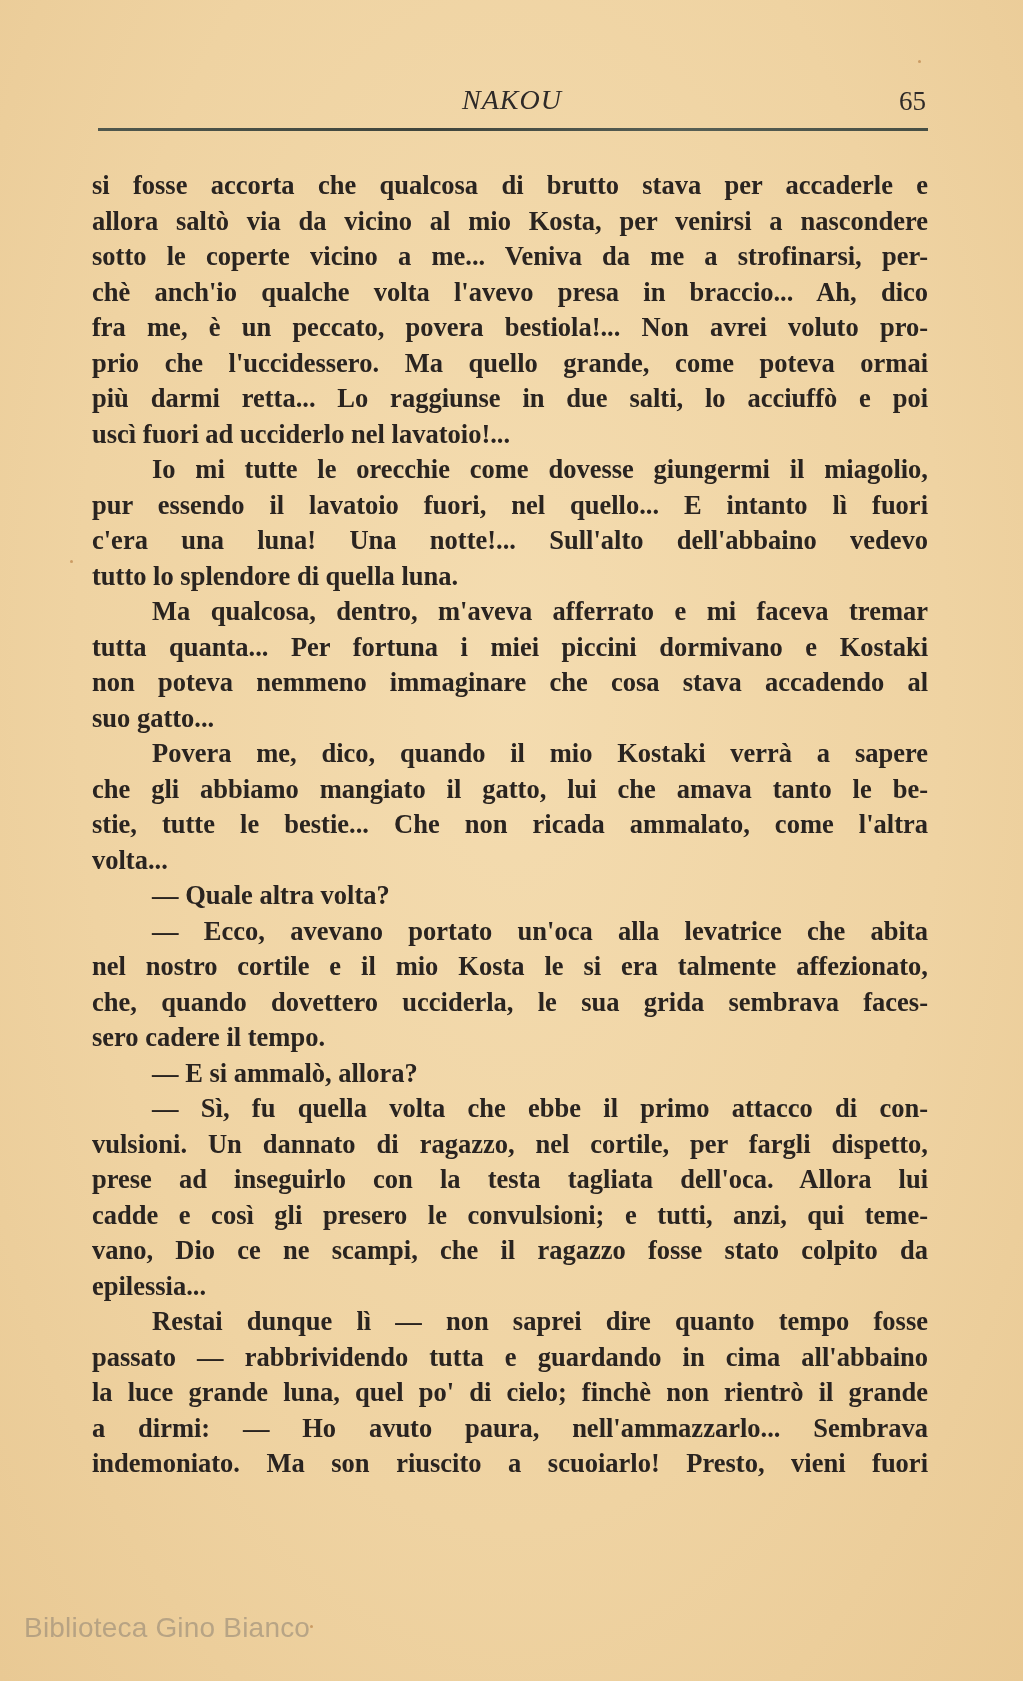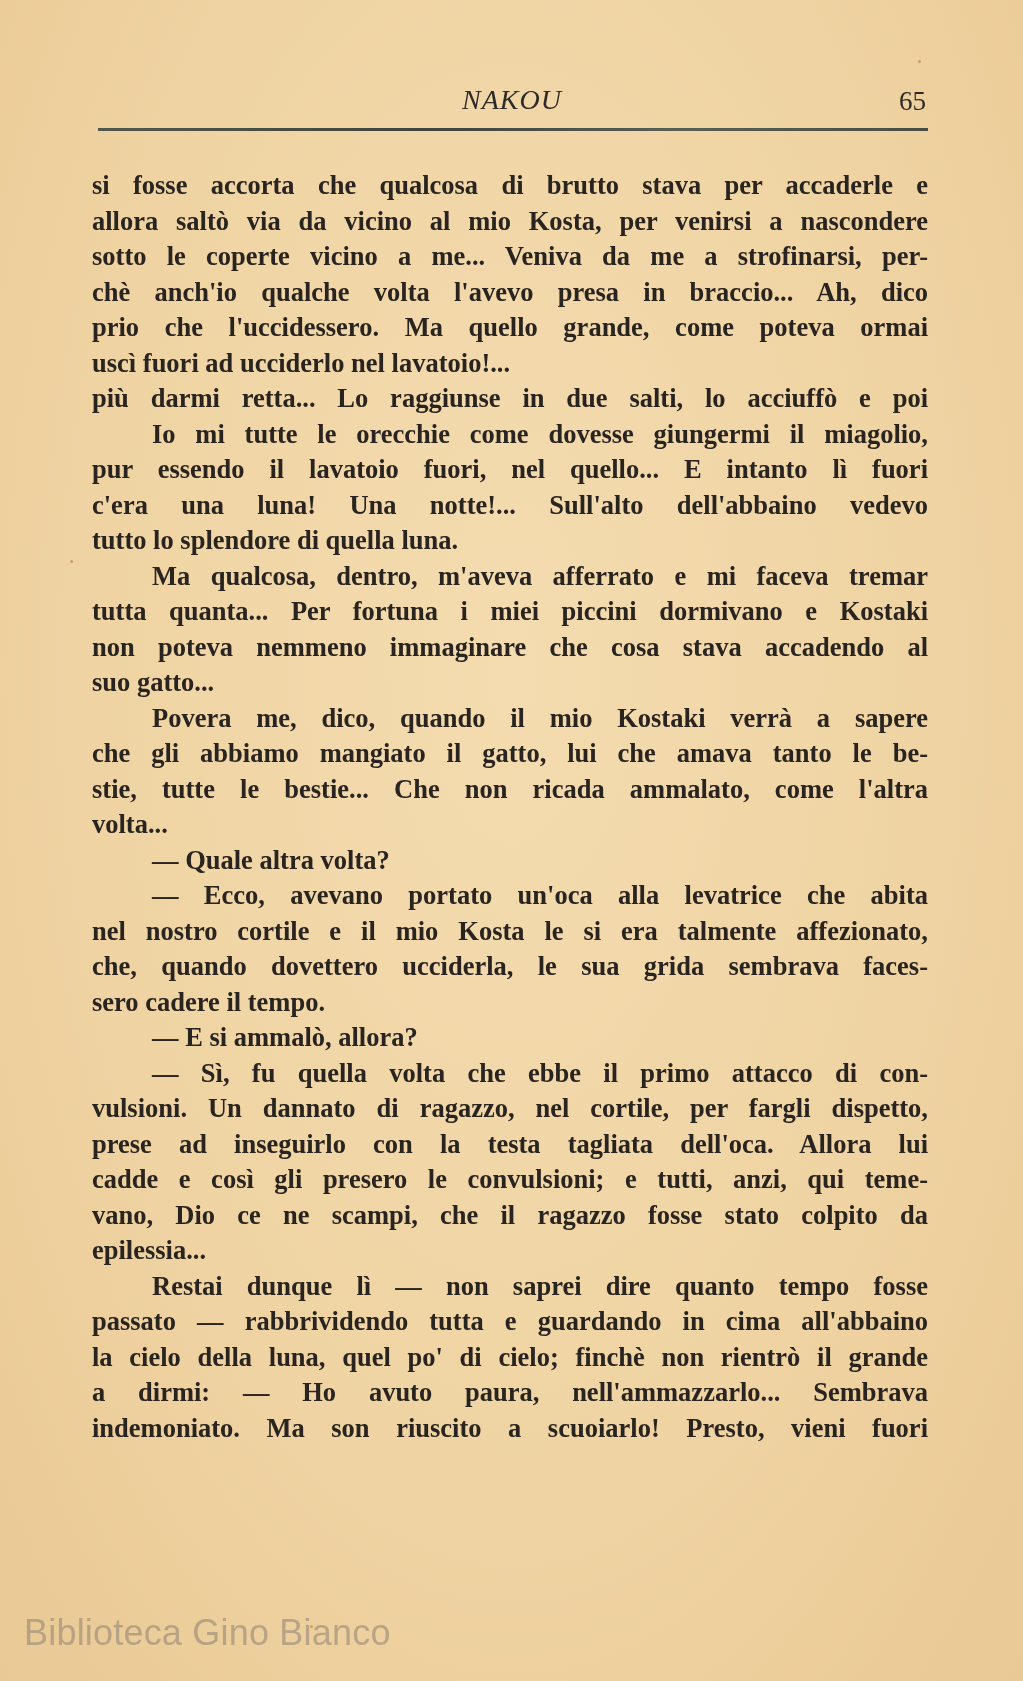--- a/index.html
+++ b/index.html
@@ -68,21 +68,21 @@
       text-align-last: justify;
       height: 35.5px;
     }
     .line.last { text-align-last: left; }
     .line.indent { padding-left: 60px; }
     .watermark {
       position: absolute;
       left: 24px;
       top: 1612px;
       font-family: "Liberation Sans", "DejaVu Sans", sans-serif;
-      font-size: 36px;
+      font-size: 28px;
       color: rgba(140, 130, 115, 0.55);
       letter-spacing: 0.2px;
     }
     .speck {
       position: absolute;
       width: 3px; height: 3px;
       border-radius: 50%;
       background: #b4783c;
       opacity: 0.6;
     }
@@ -95,23 +95,24 @@
     <div class="running-title">NAKOU</div>
     <div class="page-number">65</div>
   </div>
   <div class="head-rule"></div>
 
   <div class="body-text" id="body-text">
       <span class="line">si fosse accorta che qualcosa di brutto stava per accaderle e</span>
       <span class="line">allora saltò via da vicino al mio Kosta, per venirsi a nascondere</span>
       <span class="line">sotto le coperte vicino a me... Veniva da me a strofinarsi, per-</span>
       <span class="line">chè anch'io qualche volta l'avevo presa in braccio... Ah, dico</span>
+      <span class="line">fra me, è un peccato, povera bestiola!... Non avrei voluto pro-</span>
       <span class="line">prio che l'uccidessero. Ma quello grande, come poteva ormai</span>
+      <span class="line">più darmi retta... Lo raggiunse in due salti, lo acciuffò e poi</span>
       <span class="line last">uscì fuori ad ucciderlo nel lavatoio!...</span>
-      <span class="line">più darmi retta... Lo raggiunse in due salti, lo acciuffò e poi</span>
       <span class="line indent">Io mi tutte le orecchie come dovesse giungermi il miagolio,</span>
       <span class="line">pur essendo il lavatoio fuori, nel quello... E intanto lì fuori</span>
       <span class="line">c'era una luna! Una notte!... Sull'alto dell'abbaino vedevo</span>
       <span class="line last">tutto lo splendore di quella luna.</span>
       <span class="line indent">Ma qualcosa, dentro, m'aveva afferrato e mi faceva tremar</span>
       <span class="line">tutta quanta... Per fortuna i miei piccini dormivano e Kostaki</span>
       <span class="line">non poteva nemmeno immaginare che cosa stava accadendo al</span>
       <span class="line last">suo gatto...</span>
       <span class="line indent">Povera me, dico, quando il mio Kostaki verrà a sapere</span>
       <span class="line">che gli abbiamo mangiato il gatto, lui che amava tanto le be-</span>
@@ -124,21 +125,21 @@
       <span class="line last">sero cadere il tempo.</span>
       <span class="line indent last">— E si ammalò, allora?</span>
       <span class="line indent">— Sì, fu quella volta che ebbe il primo attacco di con-</span>
       <span class="line">vulsioni. Un dannato di ragazzo, nel cortile, per fargli dispetto,</span>
       <span class="line">prese ad inseguirlo con la testa tagliata dell'oca. Allora lui</span>
       <span class="line">cadde e così gli presero le convulsioni; e tutti, anzi, qui teme-</span>
       <span class="line">vano, Dio ce ne scampi, che il ragazzo fosse stato colpito da</span>
       <span class="line last">epilessia...</span>
       <span class="line indent">Restai dunque lì — non saprei dire quanto tempo fosse</span>
       <span class="line">passato — rabbrividendo tutta e guardando in cima all'abbaino</span>
-      <span class="line">la cielo della luna, quel po' di cielo; finchè non rientrò il grande</span>
+      <span class="line">la luce grande luna, quel po' di cielo; finchè non rientrò il grande</span>
       <span class="line">a dirmi: — Ho avuto paura, nell'ammazzarlo... Sembrava</span>
       <span class="line">indemoniato. Ma son riuscito a scuoiarlo! Presto, vieni fuori</span>
     </div>
 
   <div class="watermark">Biblioteca Gino Bianco</div>
 
   <div class="speck" style="left:70px; top:560px;"></div>
   <div class="speck" style="left:310px; top:1625px;"></div>
   <div class="speck" style="left:918px; top:60px;"></div>
 </div>

